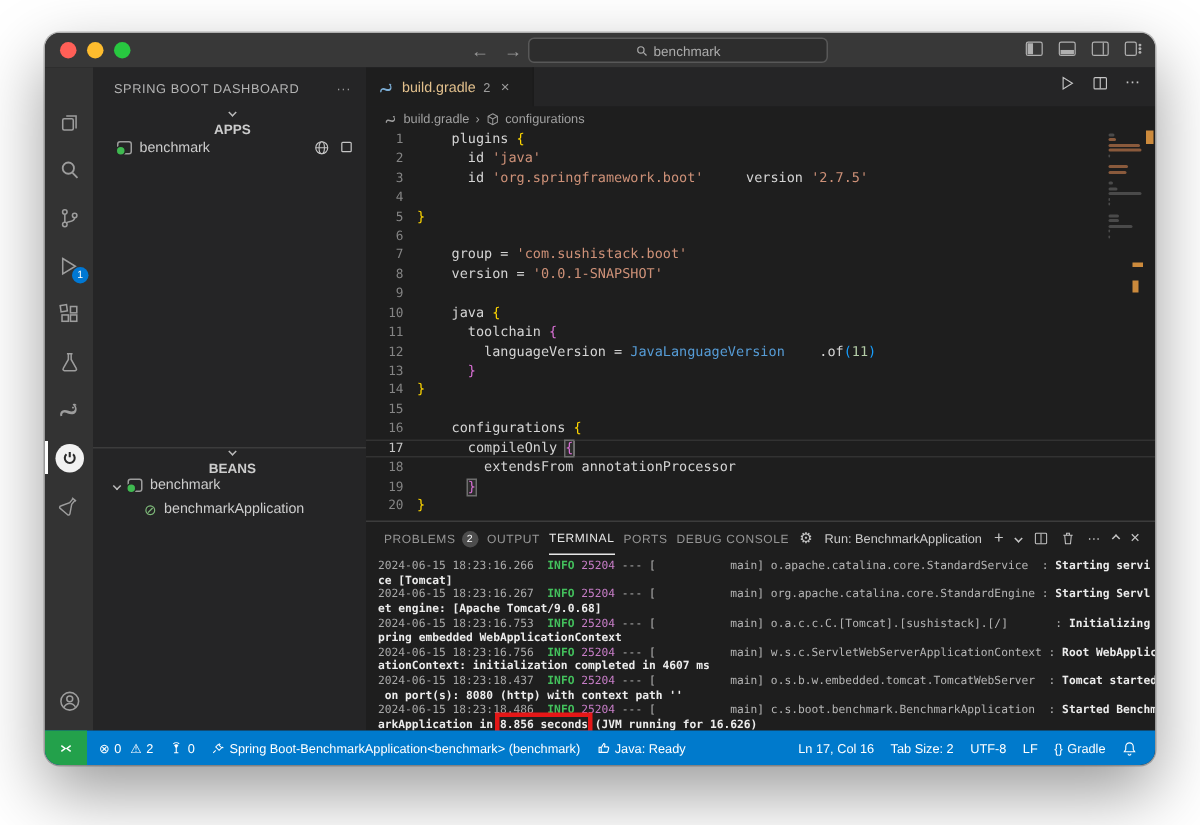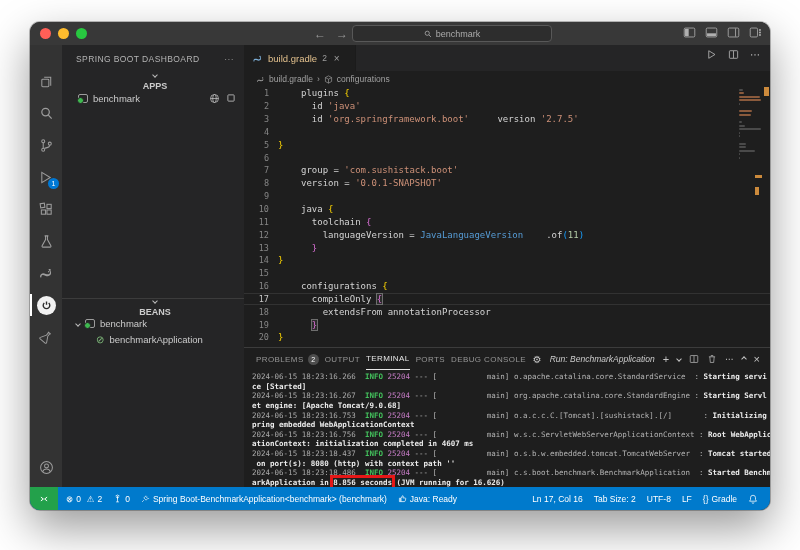--- a/index.html
+++ b/index.html
@@ -56,21 +56,21 @@
   .ruler { position:absolute; left:733px; top:65px; width:7px; height:260px; }
   .mk { position:absolute; background:#cc8a3c; }
 
   
   .panel { position:absolute; left:214px; top:325px; width:526px; height:140px; background:#1e1e1e; border-top:1px solid #3c3c3c; }
   .panel-tabs { height:22px; display:flex; align-items:center; gap:6px; padding-left:12px; font-size:8px; letter-spacing:.4px; color:#969696; }
   .ptab { display:flex; align-items:center; gap:4px; height:22px; }
   .ptab.active { color:#e7e7e7; border-bottom:1px solid #e7e7e7; }
   .pbadge { background:#4d4d4d; color:#ffffff; font-size:7px; min-width:11px; height:11px; border-radius:6px; display:flex; align-items:center; justify-content:center; letter-spacing:0; }
   .panel-right { margin-left:auto; display:flex; align-items:center; gap:8px; padding-right:10px; color:#c5c5c5; font-size:8.5px; letter-spacing:0; }
-  .run-label { color:#cccccc;font-style:italic; }
+  .run-label { color:#cccccc; }
   .chev-d { width:4px; height:4px; border-right:1px solid #c5c5c5; border-bottom:1px solid #c5c5c5; transform:rotate(45deg); display:inline-block; }
   .chev-u { width:4px; height:4px; border-right:1px solid #c5c5c5; border-bottom:1px solid #c5c5c5; transform:rotate(-135deg); display:inline-block; }
 
   .terminal { position:absolute; left:0; top:24px; width:526px; height:116px; padding-left:8px; font-family:"DejaVu Sans Mono","Liberation Mono",monospace; font-size:7.5px; }
   .t-row { height:9.65px; white-space:pre; line-height:9.65px; }
   .t-ts { color:#a9a9a9; } .t-info { color:#43c05c; font-weight:bold; } .t-pid { color:#c77dc7; } .t-def { color:#b5b5b5; } .t-log { color:#b5b5b5; }
   .t-msg { color:#ececec; font-weight:bold; }
   .t-box { outline:3px solid #e51717; outline-offset:0px; }
 
   
@@ -352,21 +352,21 @@
         <svg width="10" height="10" viewBox="0 0 16 16" fill="none" stroke="#c5c5c5" stroke-width="1.1">
             <path d="M3 4.5h10M6.5 4V2.5h3V4M4.5 4.5l.8 9h5.4l.8-9"></path>
           </svg>
         <span>⋯</span>
         <span class="chev-u"></span>
         <span style="font-size:11px">×</span>
       </span>
     </div>
     <div class="terminal">
         <div class="t-row"><span class="t-ts">2024-06-15 18:23:16.266</span><span class="t-def">  </span><span class="t-info">INFO</span><span class="t-def"> </span><span class="t-pid">25204</span><span class="t-def"> --- [           main] </span><span class="t-log">o.apache.catalina.core.StandardService  : </span><span class="t-msg">Starting servi</span></div>
-        <div class="t-row"><span class="t-msg">ce [Started]</span></div>
+        <div class="t-row"><span class="t-msg">ce [Tomcat]</span></div>
         <div class="t-row"><span class="t-ts">2024-06-15 18:23:16.267</span><span class="t-def">  </span><span class="t-info">INFO</span><span class="t-def"> </span><span class="t-pid">25204</span><span class="t-def"> --- [           main] </span><span class="t-log">org.apache.catalina.core.StandardEngine : </span><span class="t-msg">Starting Servl</span></div>
         <div class="t-row"><span class="t-msg">et engine: [Apache Tomcat/9.0.68]</span></div>
         <div class="t-row"><span class="t-ts">2024-06-15 18:23:16.753</span><span class="t-def">  </span><span class="t-info">INFO</span><span class="t-def"> </span><span class="t-pid">25204</span><span class="t-def"> --- [           main] </span><span class="t-log">o.a.c.c.C.[Tomcat].[sushistack].[/]       : </span><span class="t-msg">Initializing S</span></div>
         <div class="t-row"><span class="t-msg">pring embedded WebApplicationContext</span></div>
         <div class="t-row"><span class="t-ts">2024-06-15 18:23:16.756</span><span class="t-def">  </span><span class="t-info">INFO</span><span class="t-def"> </span><span class="t-pid">25204</span><span class="t-def"> --- [           main] </span><span class="t-log">w.s.c.ServletWebServerApplicationContext : </span><span class="t-msg">Root WebApplic</span></div>
         <div class="t-row"><span class="t-msg">ationContext: initialization completed in 4607 ms</span></div>
         <div class="t-row"><span class="t-ts">2024-06-15 18:23:18.437</span><span class="t-def">  </span><span class="t-info">INFO</span><span class="t-def"> </span><span class="t-pid">25204</span><span class="t-def"> --- [           main] </span><span class="t-log">o.s.b.w.embedded.tomcat.TomcatWebServer  : </span><span class="t-msg">Tomcat started</span></div>
         <div class="t-row"><span class="t-msg"> on port(s): 8080 (http) with context path ''</span></div>
         <div class="t-row"><span class="t-ts">2024-06-15 18:23:18.486</span><span class="t-def">  </span><span class="t-info">INFO</span><span class="t-def"> </span><span class="t-pid">25204</span><span class="t-def"> --- [           main] </span><span class="t-log">c.s.boot.benchmark.BenchmarkApplication  : </span><span class="t-msg">Started Benchm</span></div>
         <div class="t-row"><span class="t-msg">arkApplication in </span><span class="t-msg t-box">8.856 seconds</span><span class="t-msg"> (JVM running for 16.626)</span></div>

